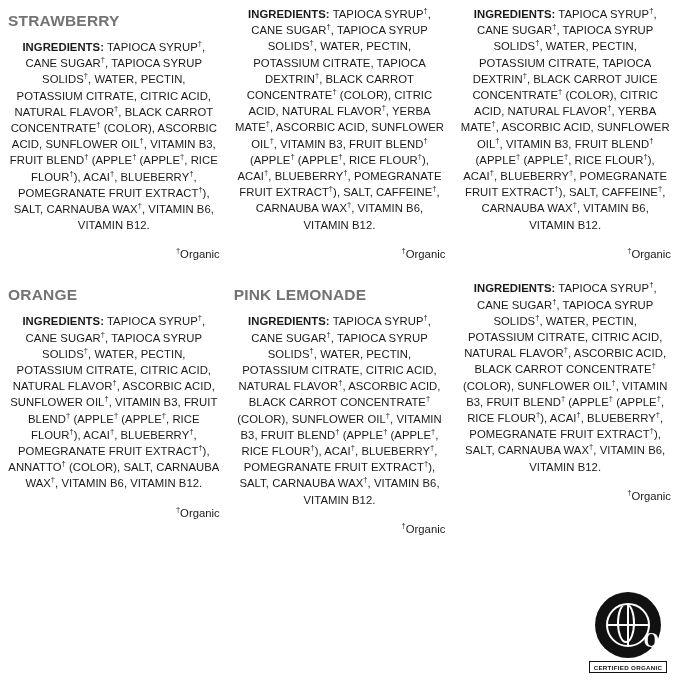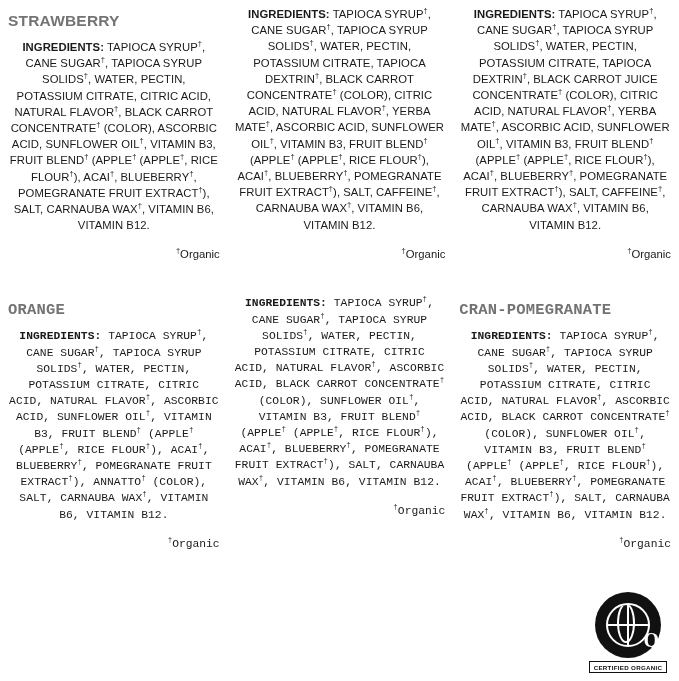--- a/index.html
+++ b/index.html
@@ -49,22 +49,21 @@
     margin-top: 13px;
     color: #1a1a1a;
     text-align: right;
   }
   sup {
     font-size: 7.5px;
     vertical-align: super;
     line-height: 0;
   }
   .row-2 {
-    margin-top: 33px;
-    font-family: Liberation Mono, monospace;
+    margin-top: 18px;
   }
   .seal {
     position: absolute;
     right: 10px;
     bottom: 8px;
     width: 82px;
     height: 82px;
     display: flex;
     flex-direction: column;
     align-items: center;
@@ -160,26 +159,26 @@
     <div class="footnote"><sup>†</sup>Organic</div>
   </div>
 
   <div class="panel row-2">
     <div class="panel-title">ORANGE</div>
     <div class="ingredients"><span class="lead">INGREDIENTS:</span><span> TAPIOCA SYRUP<sup>†</sup>, CANE SUGAR<sup>†</sup>, TAPIOCA SYRUP SOLIDS<sup>†</sup>, WATER, PECTIN, POTASSIUM CITRATE, CITRIC ACID, NATURAL FLAVOR<sup>†</sup>, ASCORBIC ACID, SUNFLOWER OIL<sup>†</sup>, VITAMIN B3, FRUIT BLEND<sup>†</sup> (APPLE<sup>†</sup> (APPLE<sup>†</sup>, RICE FLOUR<sup>†</sup>), ACAI<sup>†</sup>, BLUEBERRY<sup>†</sup>, POMEGRANATE FRUIT EXTRACT<sup>†</sup>), ANNATTO<sup>†</sup> (COLOR), SALT, CARNAUBA WAX<sup>†</sup>, VITAMIN B6, VITAMIN B12.</span></div>
     <div class="footnote"><sup>†</sup>Organic</div>
   </div>
 
   <div class="panel row-2">
+    <div class="panel-title">PINK LEMONADE</div>
     <div class="ingredients"><span class="lead">INGREDIENTS:</span><span> TAPIOCA SYRUP<sup>†</sup>, CANE SUGAR<sup>†</sup>, TAPIOCA SYRUP SOLIDS<sup>†</sup>, WATER, PECTIN, POTASSIUM CITRATE, CITRIC ACID, NATURAL FLAVOR<sup>†</sup>, ASCORBIC ACID, BLACK CARROT CONCENTRATE<sup>†</sup> (COLOR), SUNFLOWER OIL<sup>†</sup>, VITAMIN B3, FRUIT BLEND<sup>†</sup> (APPLE<sup>†</sup> (APPLE<sup>†</sup>, RICE FLOUR<sup>†</sup>), ACAI<sup>†</sup>, BLUEBERRY<sup>†</sup>, POMEGRANATE FRUIT EXTRACT<sup>†</sup>), SALT, CARNAUBA WAX<sup>†</sup>, VITAMIN B6, VITAMIN B12.</span></div>
     <div class="footnote"><sup>†</sup>Organic</div>
   </div>
 
   <div class="panel row-2">
-    <div class="panel-title">CRAN-POMEGRANATE</div>
     <div class="ingredients"><span class="lead">INGREDIENTS:</span><span> TAPIOCA SYRUP<sup>†</sup>, CANE SUGAR<sup>†</sup>, TAPIOCA SYRUP SOLIDS<sup>†</sup>, WATER, PECTIN, POTASSIUM CITRATE, CITRIC ACID, NATURAL FLAVOR<sup>†</sup>, ASCORBIC ACID, BLACK CARROT CONCENTRATE<sup>†</sup> (COLOR), SUNFLOWER OIL<sup>†</sup>, VITAMIN B3, FRUIT BLEND<sup>†</sup> (APPLE<sup>†</sup> (APPLE<sup>†</sup>, RICE FLOUR<sup>†</sup>), ACAI<sup>†</sup>, BLUEBERRY<sup>†</sup>, POMEGRANATE FRUIT EXTRACT<sup>†</sup>), SALT, CARNAUBA WAX<sup>†</sup>, VITAMIN B6, VITAMIN B12.</span></div>
     <div class="footnote"><sup>†</sup>Organic</div>
   </div>
 
 </div>
 
 <div class="seal">
   <div class="seal-circle">
     <div class="globe">
       <div class="globe-ellipse"></div>

